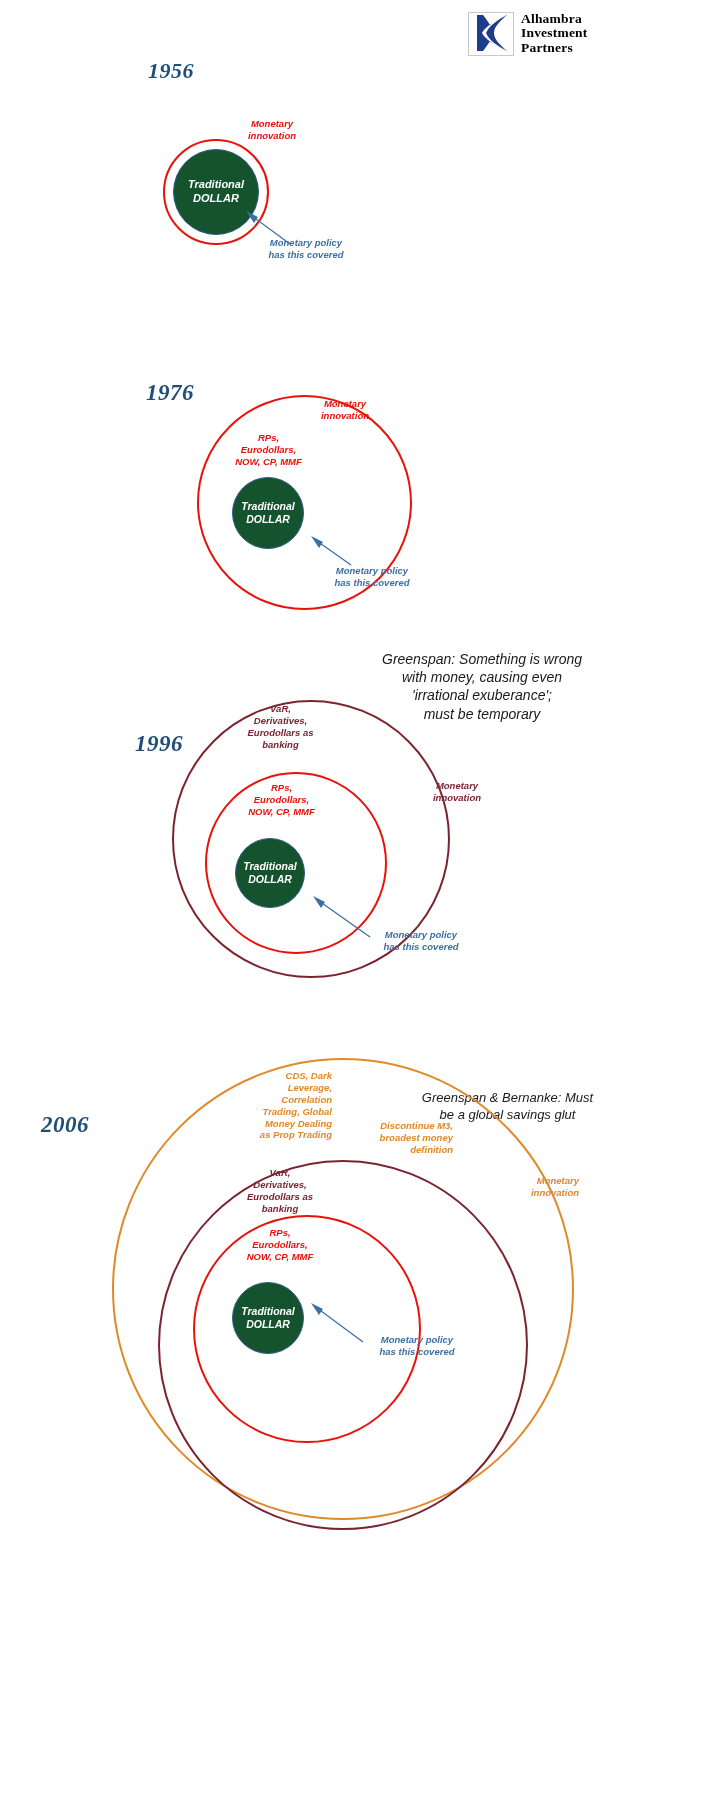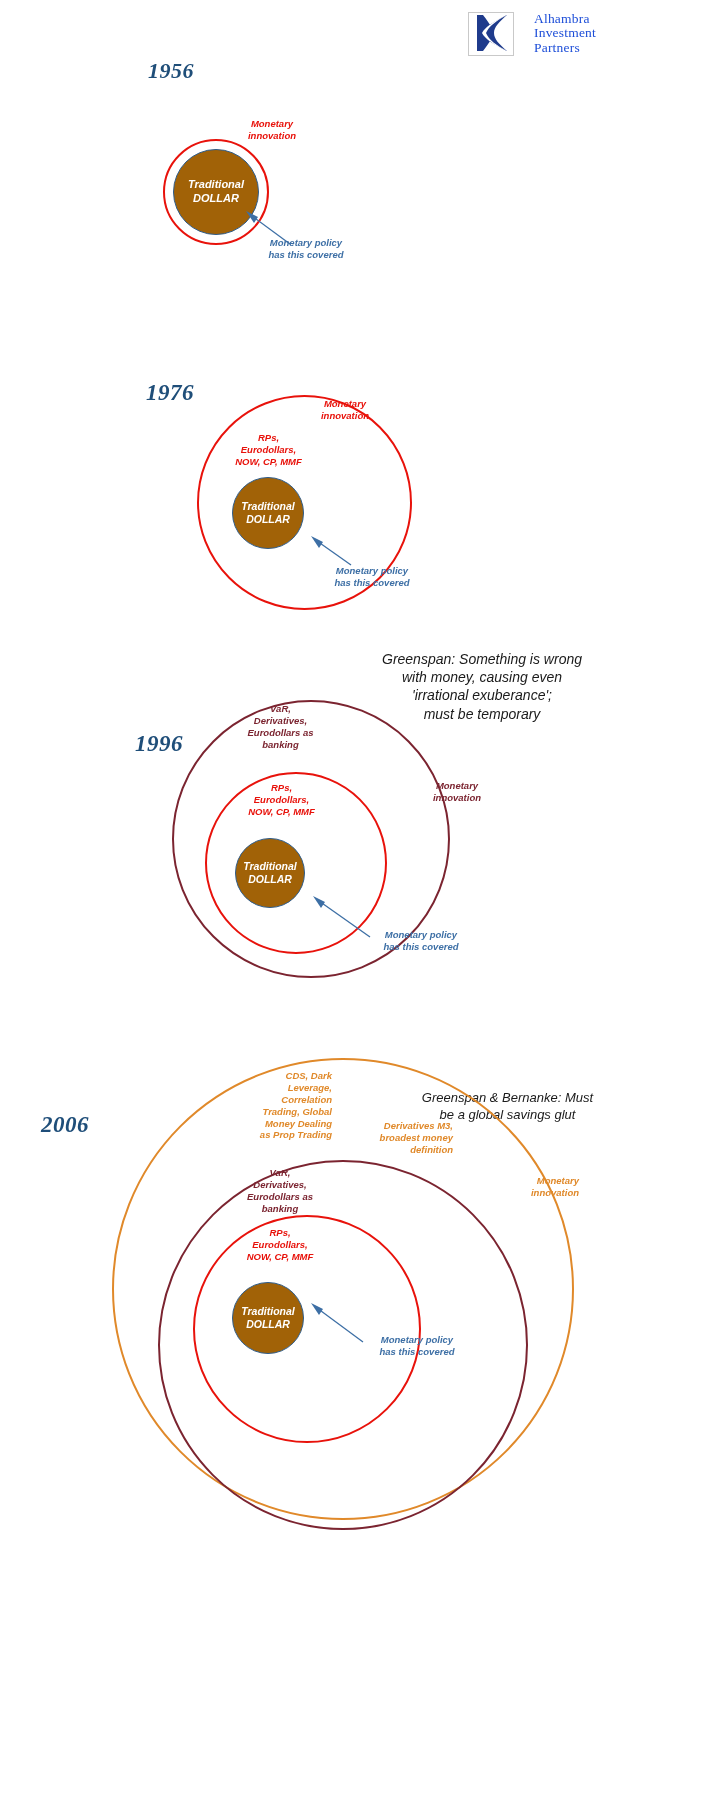--- a/index.html
+++ b/index.html
@@ -29,26 +29,27 @@
     width: 44px;
     height: 42px;
     border: 1px solid #c9c9c9;
     position: relative;
     overflow: hidden;
     background: #ffffff;
     flex: 0 0 auto;
   }
   #logo-mark svg { display: block; }
   #logo-text {
-    margin-left: 20px;
+    margin-left: 7px;
     font-family: "Liberation Serif", serif;
     font-size: 13.5px;
     line-height: 14.4px;
-    color: #1d4ed8;
+    color: #000000;
     letter-spacing: .2px;
+    font-weight: bold;
   }
   #logo-text div { white-space: nowrap; }
 
   
   .year {
     position: absolute;
     font-family: "Liberation Serif", serif;
     font-style: italic;
     font-weight: bold;
     color: #1f4e79;
@@ -59,21 +60,21 @@
   .ring {
     position: absolute;
     border-radius: 50%;
     box-sizing: border-box;
     background: transparent;
   }
   .core {
     position: absolute;
     border-radius: 50%;
     box-sizing: border-box;
-    background: #a16207;
+    background: #14532d;
     border: 1.4px solid #2e5c8a;
     display: flex;
     flex-direction: column;
     align-items: center;
     justify-content: center;
     color: #ffffff;
     font-style: italic;
     font-weight: bold;
     line-height: 1.25;
     text-align: center;
@@ -227,21 +228,21 @@
 
 <div class="lbl maroon" style="left:228px; top:1167px; width:104px; font-size:9.5px;">VaR,
 Derivatives,
 Eurodollars as
 banking</div>
 
 <div class="lbl red" style="left:228px; top:1227px; width:104px; font-size:9.5px;">RPs,
 Eurodollars,
 NOW, CP, MMF</div>
 
-<div class="lbl orange" style="left:343px; top:1120px; width:110px; font-size:9.5px;">Derivatives M3,
+<div class="lbl orange" style="left:343px; top:1120px; width:110px; font-size:9.5px;">Discontinue M3,
 broadest money
 definition</div>
 
 <div class="lbl orange" style="left:489px; top:1175px; width:90px; font-size:9.5px;">Monetary
 innovation</div>
 
 <svg class="arrow" style="left:306px; top:1300px;" width="62" height="46" viewBox="0 0 62 46">
   <line x1="57" y1="42" x2="11" y2="8" stroke="#3d6fa5" stroke-width="1.3"></line>
   <polygon points="5,3 17,9 13,15" fill="#3d6fa5"></polygon>
 </svg>

